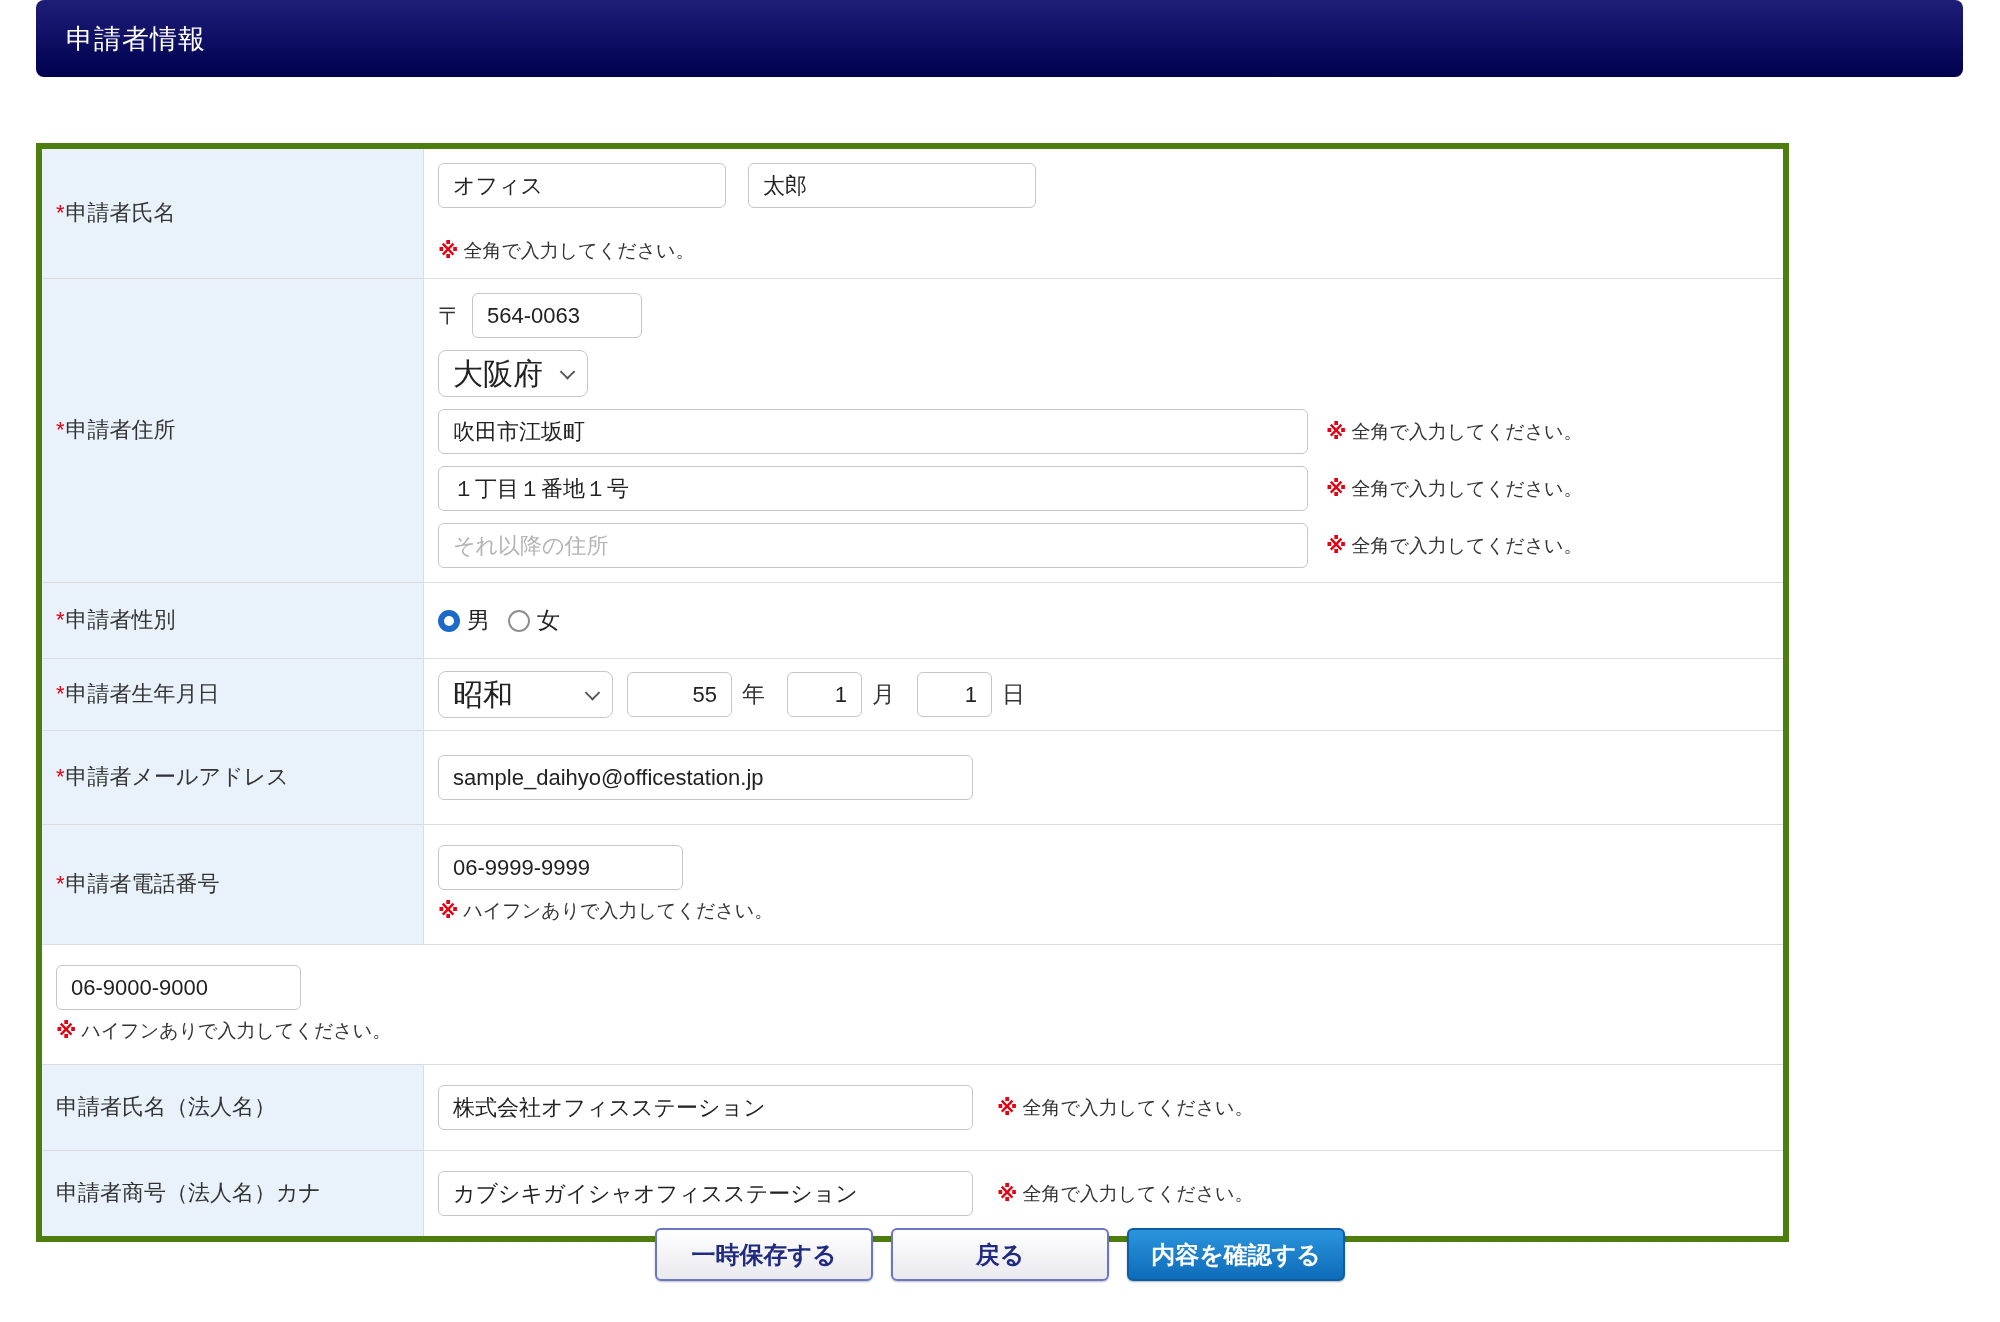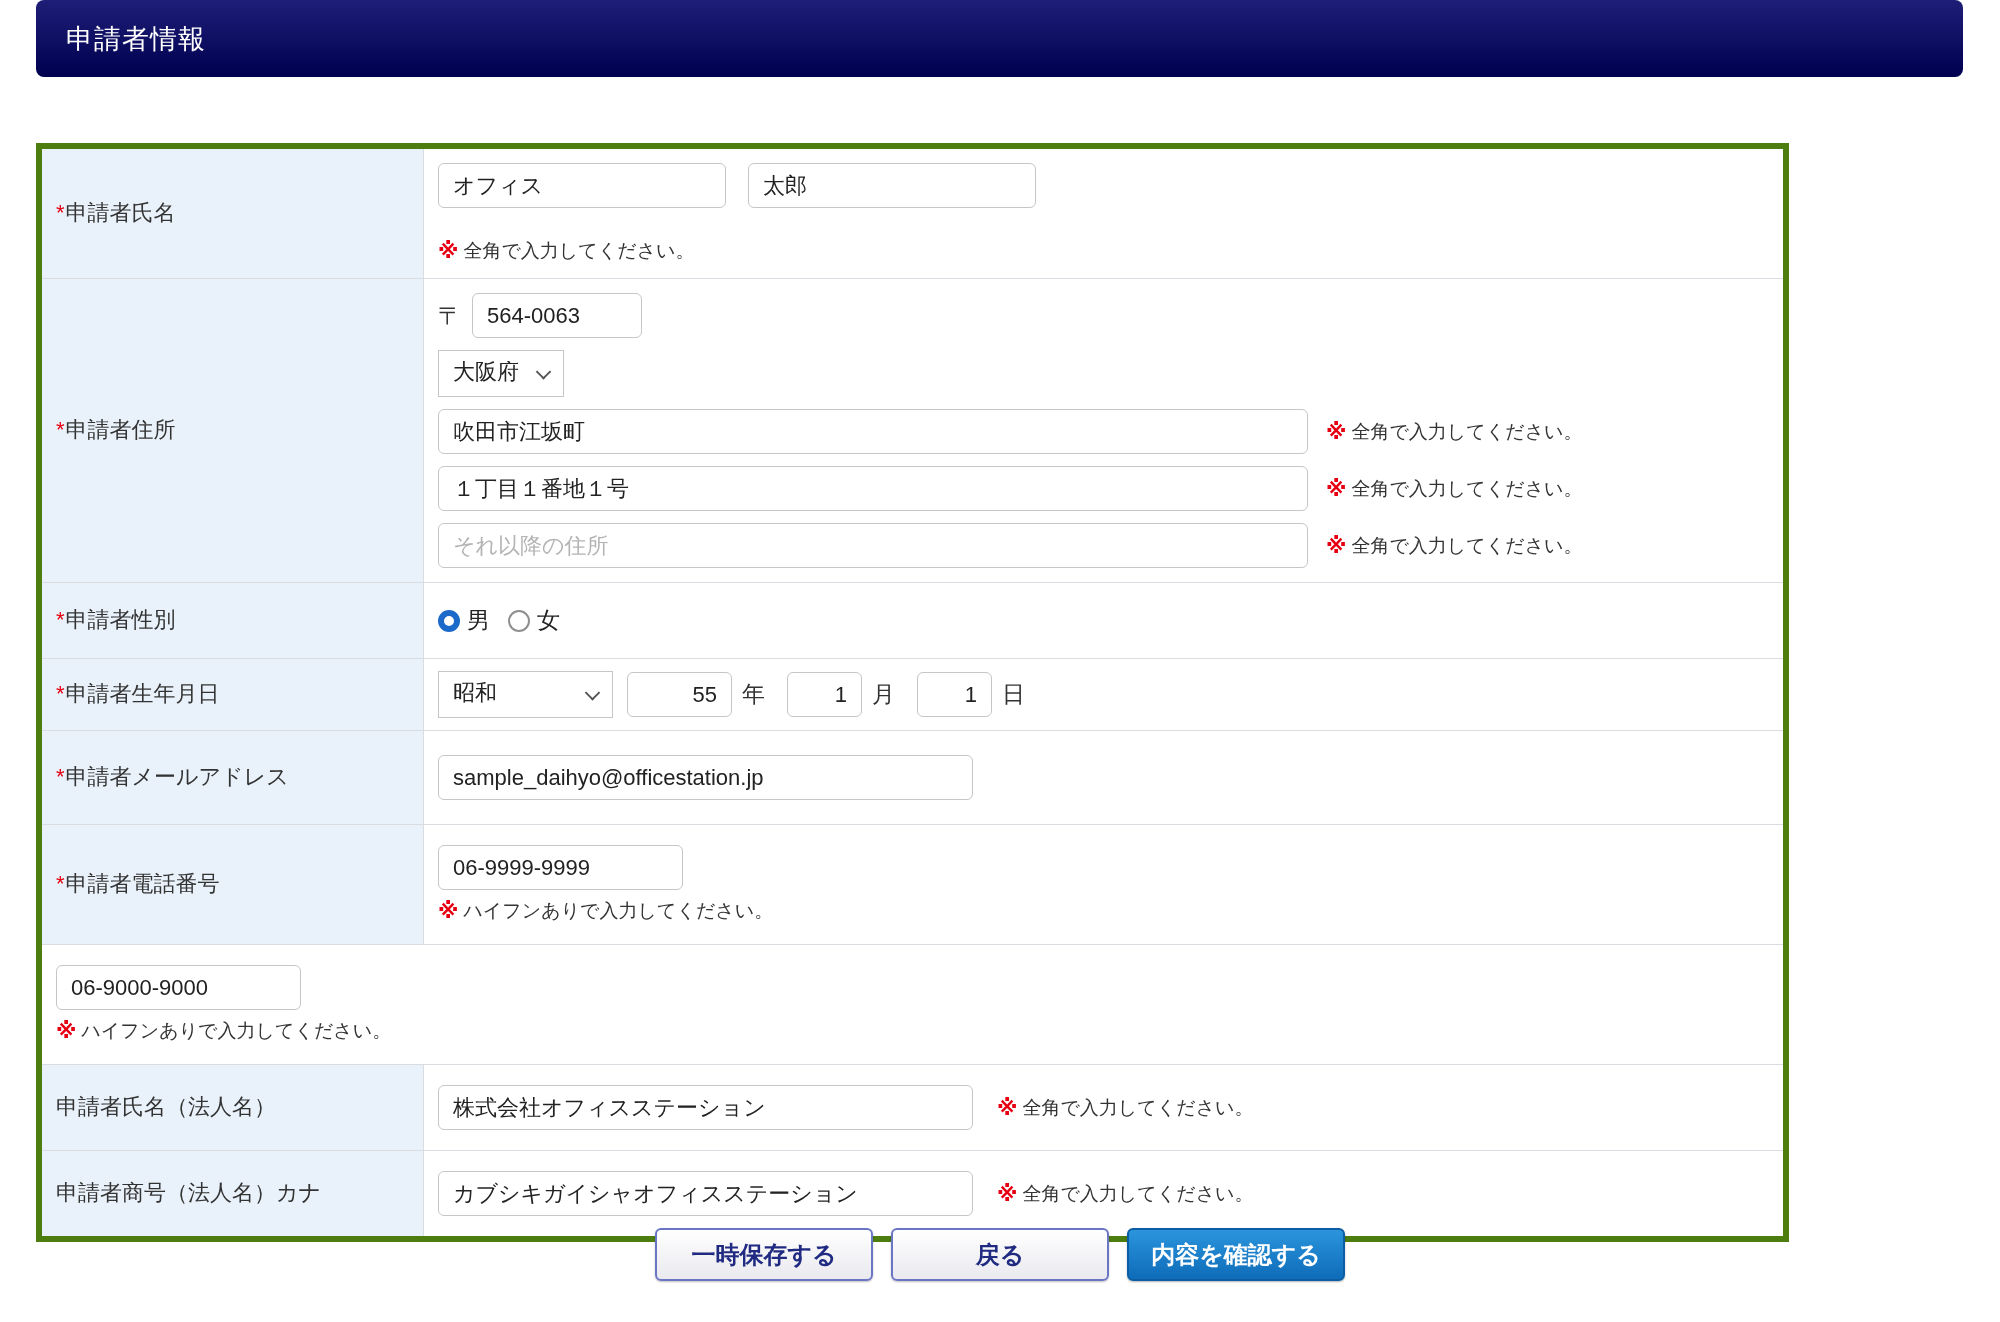--- a/index.html
+++ b/index.html
@@ -43,22 +43,22 @@
   .w-addr{width:870px;}
   .w-year{width:105px;text-align:right;padding-right:16px;}
   .w-mon{width:75px;text-align:right;padding-right:14px;}
   .w-mail{width:535px;}
   .w-tel{width:245px;}
   .w-co{width:535px;}
   
   .select-wrap{position:relative;display:inline-block;}
   select.sel{
     appearance:none;-webkit-appearance:none;-moz-appearance:none;
-    height:47px;border:1px solid #c6c6c6;border-radius:0;font-size:22px;
-    padding:0 44px 0 14px;color:#222;background:#fff;font-family:Liberation Mono, monospace;
+    height:47px;border:1px solid #c6c6c6;border-radius:8px;font-size:30px;
+    padding:0 44px 0 14px;color:#222;background:#fff;font-family:Liberation Serif, serif;
   }
   .chev{
     position:absolute;right:15px;top:50%;width:9px;height:9px;
     border-right:2px solid #555;border-bottom:2px solid #555;
     transform:translateY(-70%) rotate(45deg);pointer-events:none;
   }
   
   .note{font-size:19px;color:#333;display:inline-flex;align-items:center;white-space:nowrap;}
   .note .mark{color:#e60012;font-weight:bold;font-size:21px;margin-right:5px;}
   

